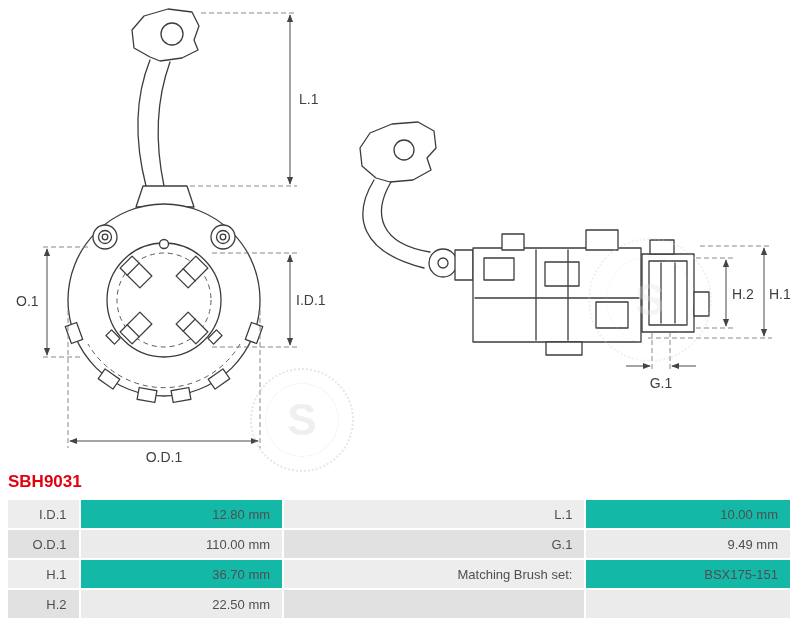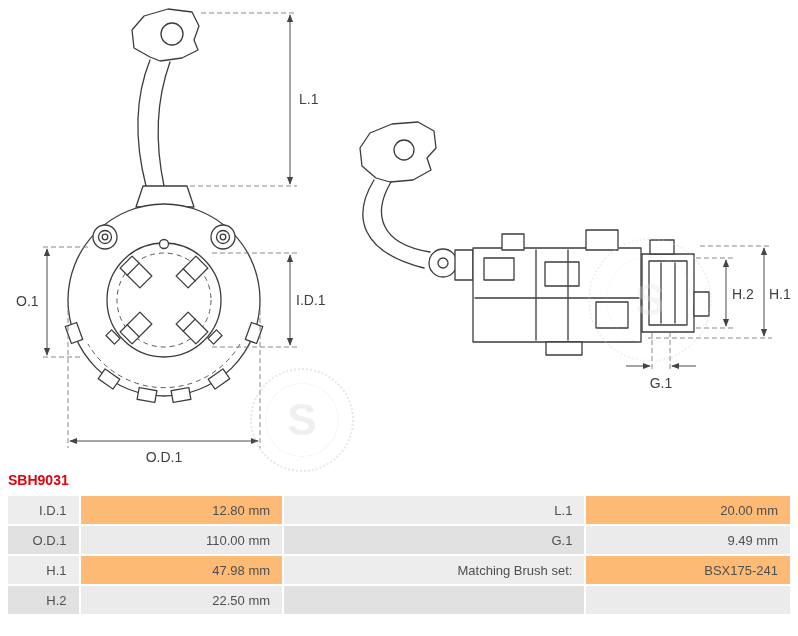--- a/index.html
+++ b/index.html
@@ -16,27 +16,27 @@
   .dim {stroke:#4a4a4a;stroke-width:1;fill:none;}
   .ext {stroke:#7a7a7a;stroke-width:.9;stroke-dasharray:5 3;fill:none;}
   .dimtxt{fill:#3f3f3f;font-size:14px;font-family:"Liberation Sans",sans-serif;}
   
   .wm{position:absolute;border:2px dotted #cfcfcf;border-radius:50%;
       opacity:.5;display:flex;align-items:center;justify-content:center;pointer-events:none;}
   .wm .inner{border:1px dotted #d4d4d4;border-radius:50%;width:72%;height:72%;
       display:flex;align-items:center;justify-content:center;
       color:#e0e0e0;font-size:44px;font-weight:bold;}
   
-  .part-number{margin:4px 0 6px 8px;font-size:14px;font-weight:bold;color:#e3000f;}
+  .part-number{margin:4px 0 6px 8px;font-size:17px;font-weight:bold;color:#e3000f;}
   
   table.spec{border-collapse:separate;border-spacing:2px;width:786px;margin:0 6px;table-layout:fixed;}
   table.spec td{height:28px;padding:0 12px 0 4px;text-align:right;font-size:13px;color:#4f4f4f;
     overflow:hidden;white-space:nowrap;}
   col.c1{width:70px;} col.c2{width:200px;} col.c3{width:298px;} col.c4{width:202px;}
-  tr.odd  td.lab{background:#ededed;} tr.odd  td.val{background:#fdba74;}
+  tr.odd  td.lab{background:#ededed;} tr.odd  td.val{background:#14b8a6;}
   tr.even td.lab{background:#e1e1e1;} tr.even td.val{background:#ebebeb;}
 </style>
 </head>
 <body>
 
 <div class="drawing-wrap">
 
   <div class="wm" style="left:250px;top:368px;width:100px;height:100px;">
     <div class="inner">S</div>
   </div>
@@ -205,33 +205,33 @@
       <col class="c1">
       <col class="c2">
       <col class="c3">
       <col class="c4">
     </colgroup>
   <tbody>
     <tr class="odd">
       <td class="lab">I.D.1</td>
       <td class="val">12.80 mm</td>
       <td class="lab">L.1</td>
-      <td class="val">20.00 mm</td>
+      <td class="val">10.00 mm</td>
     </tr>
     <tr class="even">
       <td class="lab">O.D.1</td>
       <td class="val">110.00 mm</td>
       <td class="lab">G.1</td>
       <td class="val">9.49 mm</td>
     </tr>
     <tr class="odd">
       <td class="lab">H.1</td>
-      <td class="val">47.98 mm</td>
+      <td class="val">36.70 mm</td>
       <td class="lab">Matching Brush set:</td>
-      <td class="val">BSX175-241</td>
+      <td class="val">BSX175-151</td>
     </tr>
     <tr class="even">
       <td class="lab">H.2</td>
       <td class="val">22.50 mm</td>
       <td class="lab"></td>
       <td class="val"></td>
     </tr>
   </tbody>
 </table>
 

